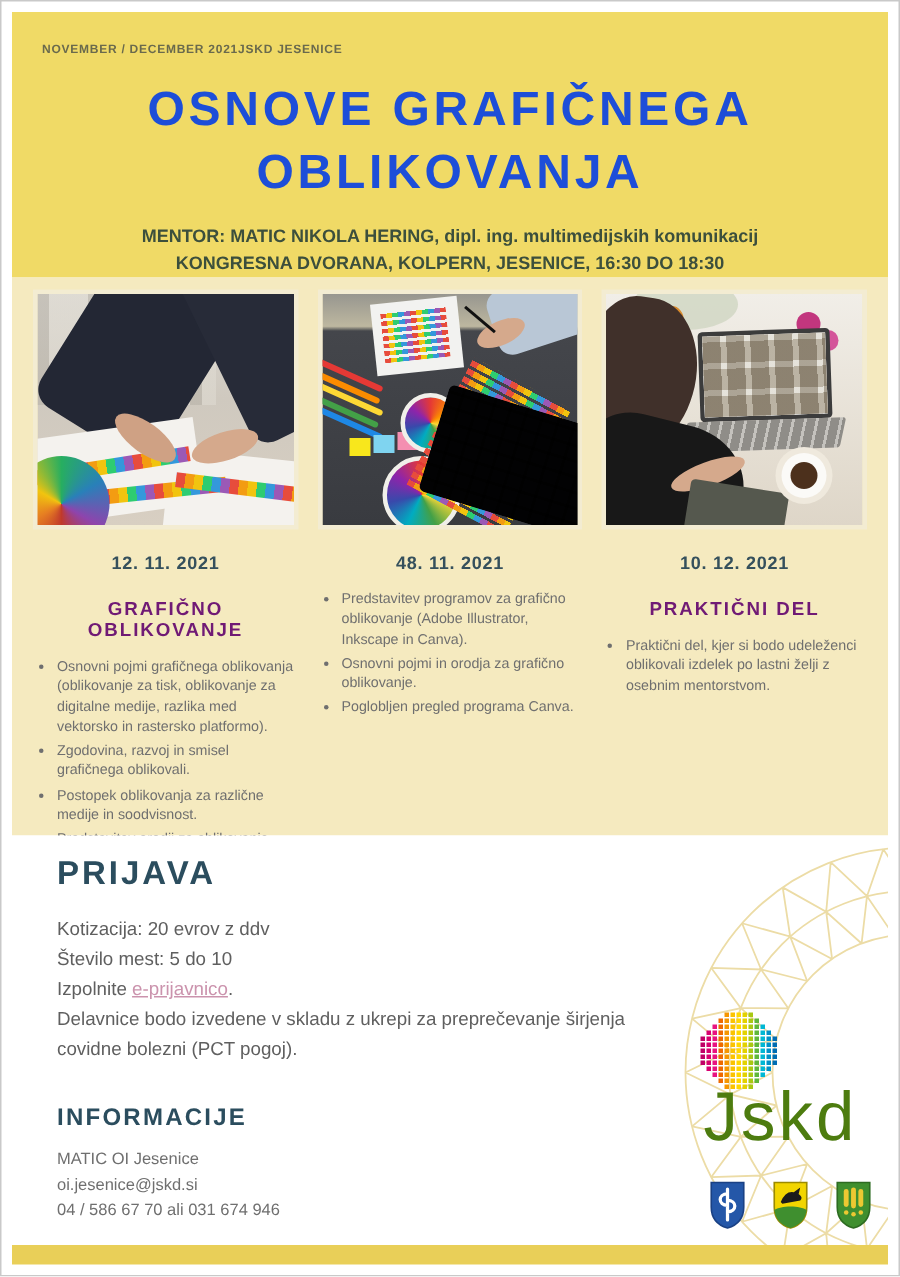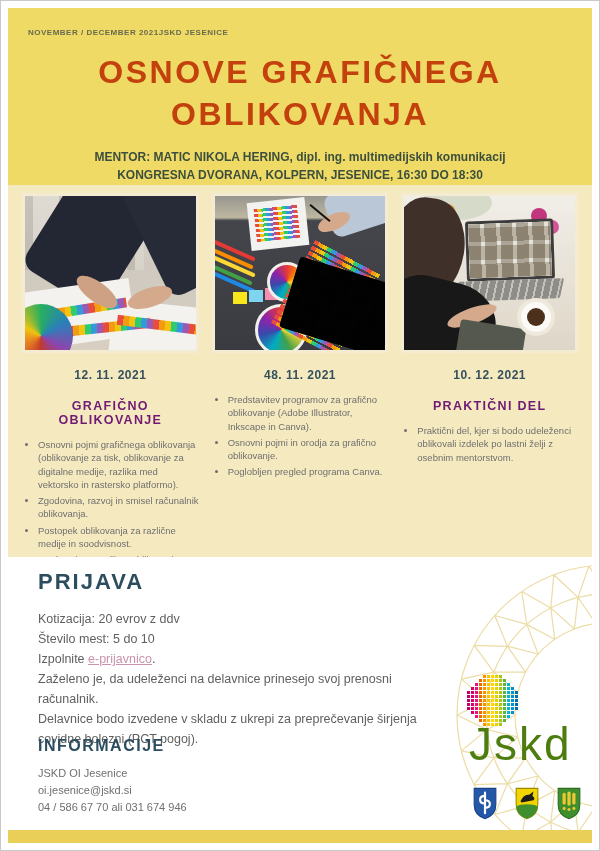--- a/index.html
+++ b/index.html
@@ -3,21 +3,21 @@
 <meta charset="utf-8">
 <style>
   * { margin:0; padding:0; box-sizing:border-box; }
   body { background:#fff; font-family:"Liberation Sans", sans-serif; }
   .page { width:600px; height:851px; border:1px solid #c9c9c9; background:#fff; padding:7px; }
   .poster { width:584px; height:835px; position:relative; background:#fff; display:flex; flex-direction:column; }
 
   
   .hdr { height:177px; background:#f0da66; text-align:center; }
   .hdr-top { display:flex; padding:20px 20px 0; font-size:8px; font-weight:700; color:#6a6a4d; letter-spacing:.5px; }
-  .title { margin-top:15px; font-size:32px; line-height:1.3; color:#c2410c; letter-spacing:2.5px; font-weight:800; }
+  .title { margin-top:15px; font-size:32px; line-height:1.3; color:#1d4ed8; letter-spacing:2.5px; font-weight:800; }
   .mentor { margin-top:13px; font-size:12px; font-weight:700; color:#3c4f3c; line-height:1.5; }
 
   
   .mid { height:372px; background:#f5eabf; padding:8px 14px 0; }
   .photos, .cols { display:grid; grid-template-columns:1fr 1fr 1fr; gap:13px; }
   .photo { height:160px; border:3px solid #f3ecd2; position:relative; overflow:hidden; background:#ddd; }
   .col { text-align:center; }
   .date { margin-top:15px; font-size:12px; font-weight:700; color:#35505c; letter-spacing:.5px; }
   .col-h { margin-top:17px; font-size:12.5px; font-weight:800; color:#701a75; letter-spacing:1.3px; }
   .col ul { text-align:left; margin:11px 0 0; padding-left:16px; color:#6f6f6f; font-size:9.5px; line-height:1.4; }
@@ -168,21 +168,21 @@
             <div class="coffee"></div>
         </div>
       </div>
 
       <div class="cols">
         <div class="col">
           <div class="date">12. 11. 2021</div>
           <div class="col-h">GRAFIČNO OBLIKOVANJE</div>
           <ul>
             <li>Osnovni pojmi grafičnega oblikovanja (oblikovanje za tisk, oblikovanje za digitalne medije, razlika med vektorsko in rastersko platformo).</li>
-            <li>Zgodovina, razvoj in smisel računalnik oblikovanja.</li>
+            <li>Zgodovina, razvoj in smisel grafičnega oblikovali.</li>
             <li>Postopek oblikovanja za različne medije in soodvisnost.</li>
             <li>Predstavitev orodij za oblikovanje.</li>
             <li>Prihodnost grafičnega oblikovanja.</li>
           </ul>
         </div>
         <div class="col">
           <div class="date">48. 11. 2021</div>
           <ul>
             <li>Predstavitev programov za grafično oblikovanje (Adobe Illustrator, Inkscape in Canva).</li>
             <li>Osnovni pojmi in orodja za grafično oblikovanje.</li>
@@ -206,29 +206,28 @@
           <circle cx="172" cy="172" r="150" fill="none" stroke="#ecdca6" stroke-width="1.2"></circle>
           <path d="M264.0 172.0L292.1 186.6L261.3 194.0M322.0 172.0L292.1 186.6L317.6 207.9M261.3 194.0L285.1 214.9L253.5 214.8M317.6 207.9L285.1 214.9L304.8 241.7M253.5 214.8L271.6 240.7L240.9 233.0M304.8 241.7L271.6 240.7L284.3 271.5M240.9 233.0L252.2 262.6L224.3 247.7M284.3 271.5L252.2 262.6L257.2 295.4M224.3 247.7L228.2 279.1L204.6 258.0M257.2 295.4L228.2 279.1L225.2 312.3M204.6 258.0L201.0 289.5L183.1 263.3M225.2 312.3L201.0 289.5L190.1 320.9M183.1 263.3L172.0 293.0L160.9 263.3M190.1 320.9L172.0 293.0L153.9 320.9M160.9 263.3L143.0 289.5L139.4 258.0M153.9 320.9L143.0 289.5L118.8 312.3M139.4 258.0L115.8 279.1L119.7 247.7M118.8 312.3L115.8 279.1L86.8 295.4M119.7 247.7L91.8 262.6L103.1 233.0M86.8 295.4L91.8 262.6L59.7 271.5M103.1 233.0L72.4 240.7L90.5 214.8M59.7 271.5L72.4 240.7L39.2 241.7M90.5 214.8L58.9 214.9L82.7 194.0M39.2 241.7L58.9 214.9L26.4 207.9M82.7 194.0L51.9 186.6L80.0 172.0M26.4 207.9L51.9 186.6L22.0 172.0M80.0 172.0L51.9 157.4L82.7 150.0M22.0 172.0L51.9 157.4L26.4 136.1M82.7 150.0L58.9 129.1L90.5 129.2M26.4 136.1L58.9 129.1L39.2 102.3M90.5 129.2L72.4 103.3L103.1 111.0M39.2 102.3L72.4 103.3L59.7 72.5M103.1 111.0L91.8 81.4L119.7 96.3M59.7 72.5L91.8 81.4L86.8 48.6M119.7 96.3L115.8 64.9L139.4 86.0M86.8 48.6L115.8 64.9L118.8 31.7M139.4 86.0L143.0 54.5L160.9 80.7M118.8 31.7L143.0 54.5L153.9 23.1M160.9 80.7L172.0 51.0L183.1 80.7M153.9 23.1L172.0 51.0L190.1 23.1M183.1 80.7L201.0 54.5L204.6 86.0M190.1 23.1L201.0 54.5L225.2 31.7M204.6 86.0L228.2 64.9L224.3 96.3M225.2 31.7L228.2 64.9L257.2 48.6M224.3 96.3L252.2 81.4L240.9 111.0M257.2 48.6L252.2 81.4L284.3 72.5M240.9 111.0L271.6 103.3L253.5 129.2M284.3 72.5L271.6 103.3L304.8 102.3M253.5 129.2L285.1 129.1L261.3 150.0M304.8 102.3L285.1 129.1L317.6 136.1M261.3 150.0L292.1 157.4L264.0 172.0M317.6 136.1L292.1 157.4L322.0 172.0" fill="none" stroke="#ecdca6" stroke-width="1.2"></path>
         </svg>
 
       <div class="prijava">
         <h2>PRIJAVA</h2>
         <div class="pbody">
           <div>Kotizacija: 20 evrov z ddv</div>
           <div>Število mest: 5 do 10</div>
           <div><span>Izpolnite </span><a class="eform" href="#">e-prijavnico</a><span>.</span></div>
-          <div>Zaželeno je, da udeleženci na delavnice prinesejo svoj prenosni računalnik.</div>
           <div>Delavnice bodo izvedene v skladu z ukrepi za preprečevanje širjenja covidne bolezni (PCT pogoj).</div>
         </div>
       </div>
 
       <div class="info">
         <h3>INFORMACIJE</h3>
         <div class="ibody">
-          <div>JSKD OI Jesenice</div>
+          <div>MATIC OI Jesenice</div>
           <div>oi.jesenice@jskd.si</div>
           <div>04 / 586 67 70 ali 031 674 946</div>
         </div>
       </div>
 
       <div class="logo-dots" id="logoDots">
           <span style="left: 16px; top: 0px; background: rgb(245, 150, 0);"></span>
           <span style="left: 20px; top: 0px; background: rgb(251, 195, 0);"></span>
           <span style="left: 24px; top: 0px; background: rgb(255, 216, 0);"></span>
           <span style="left: 28px; top: 0px; background: rgb(227, 210, 0);"></span>

